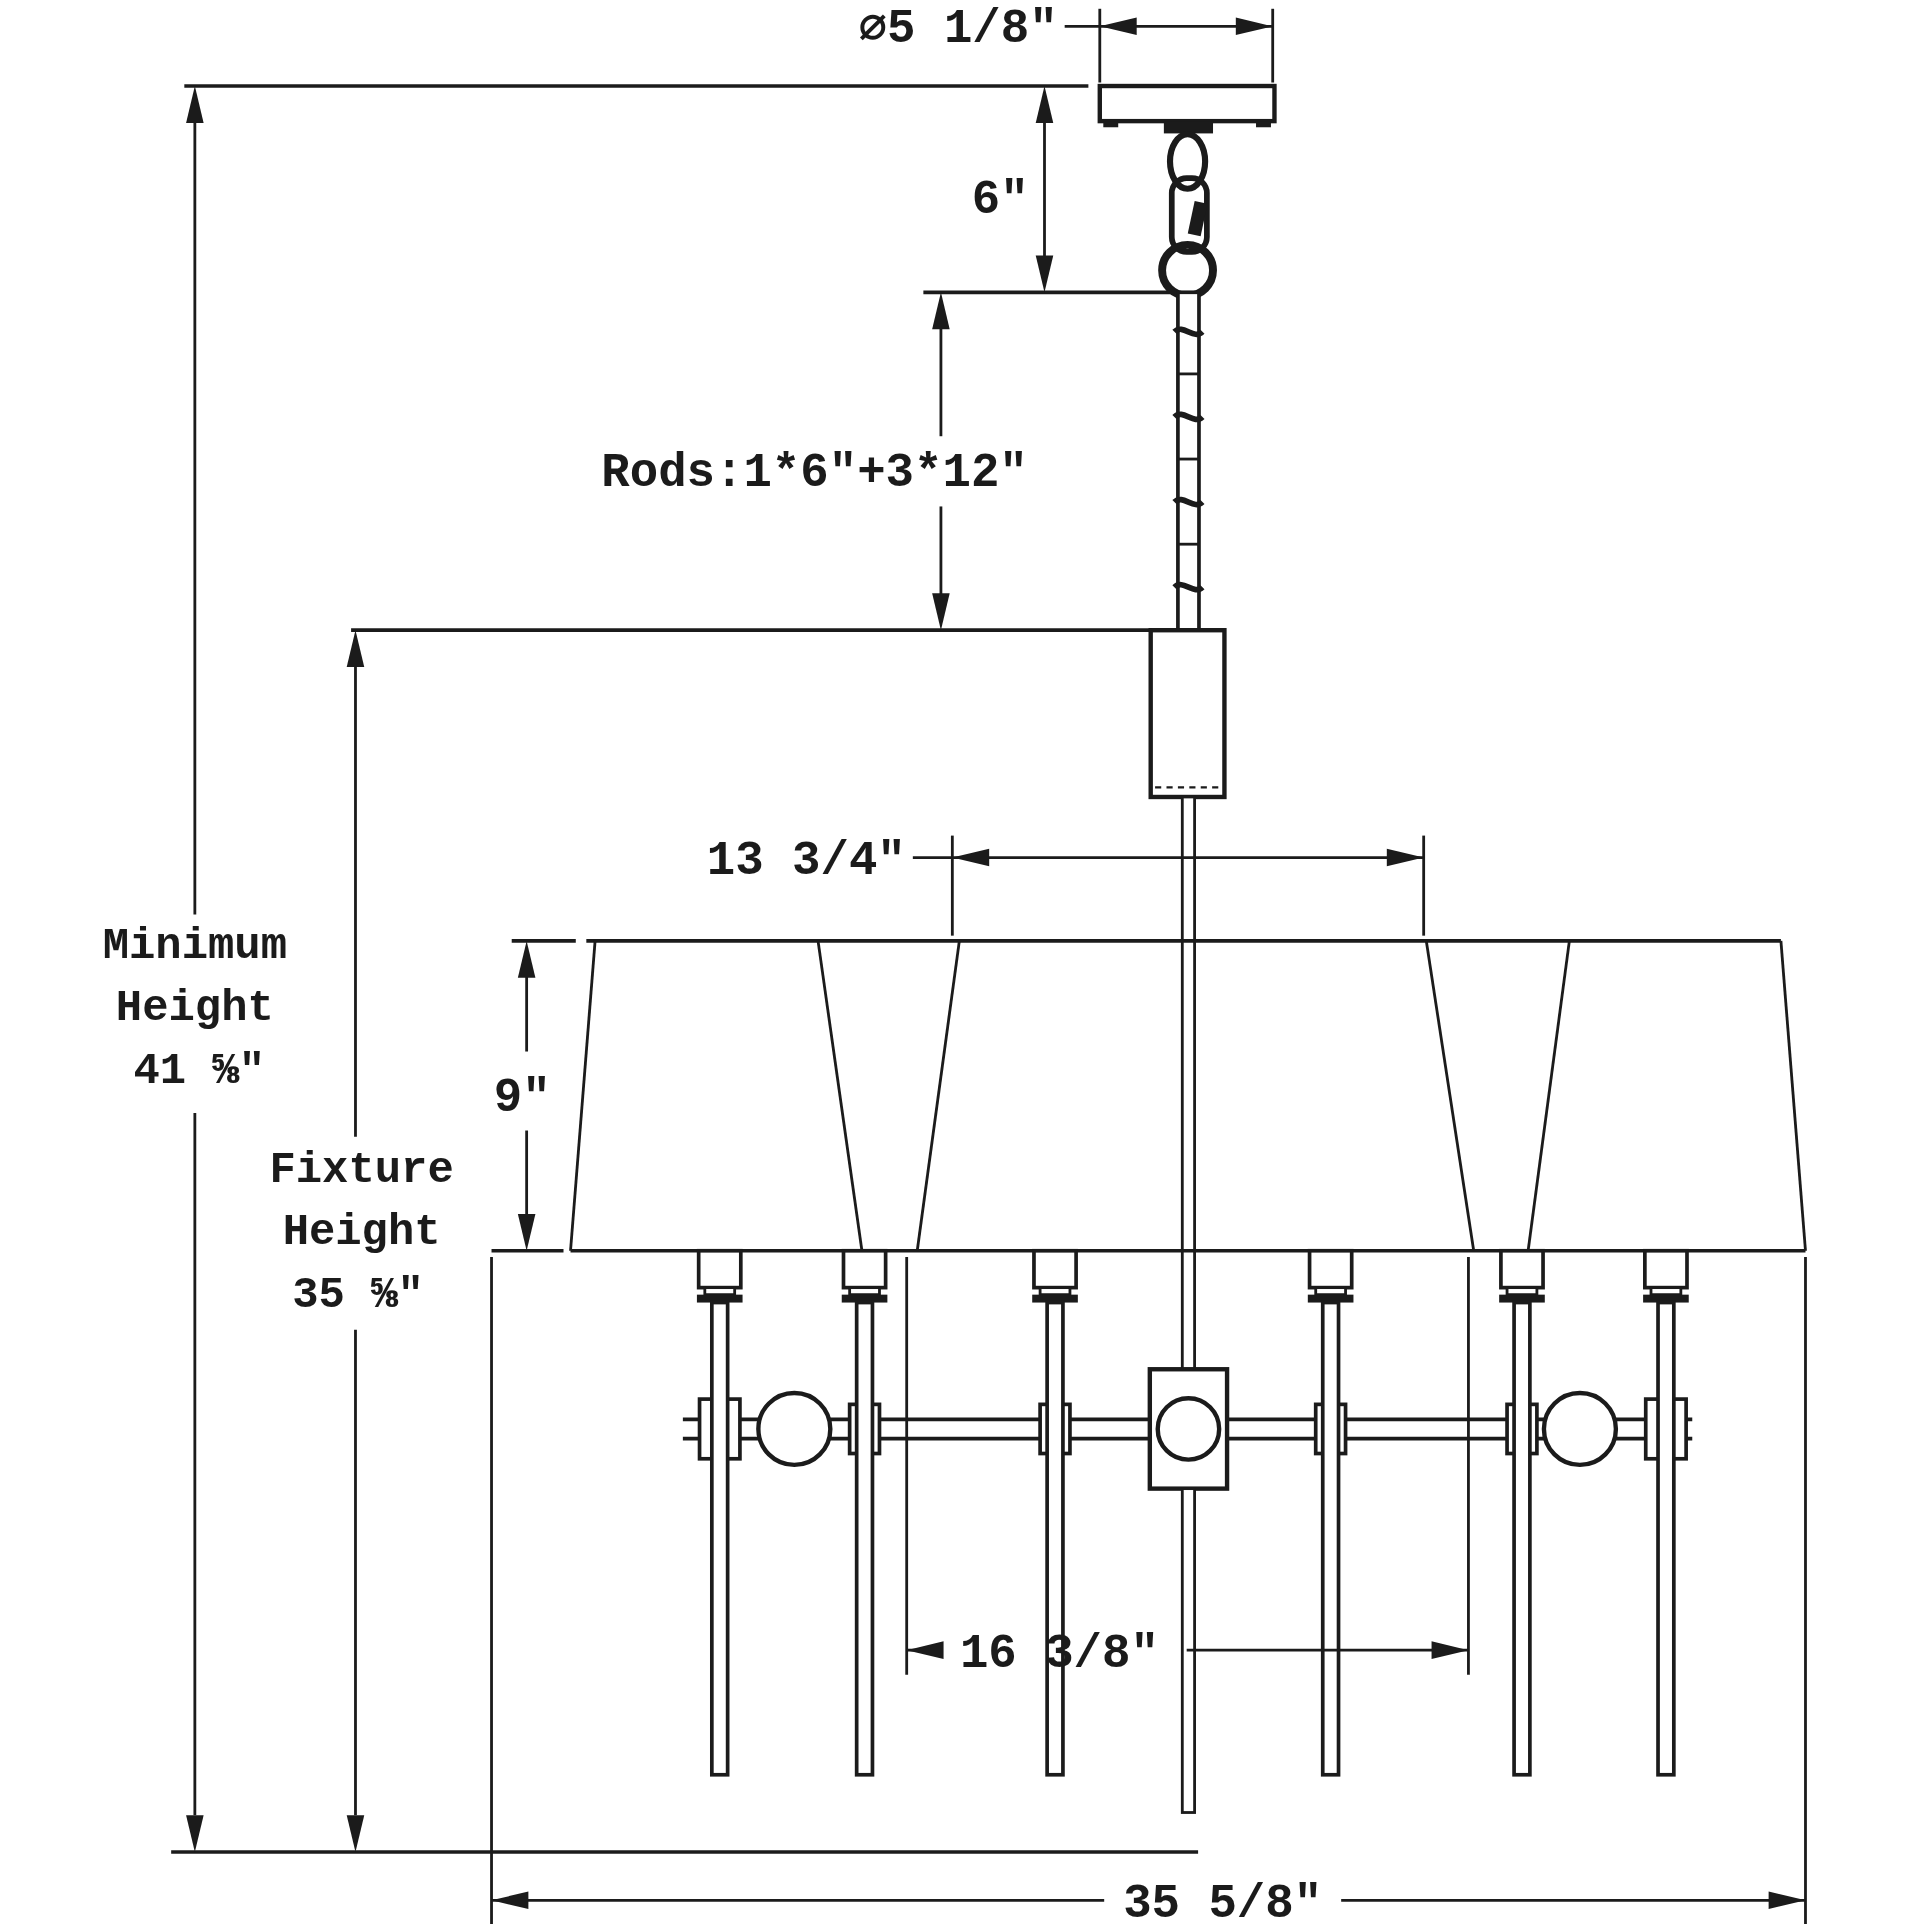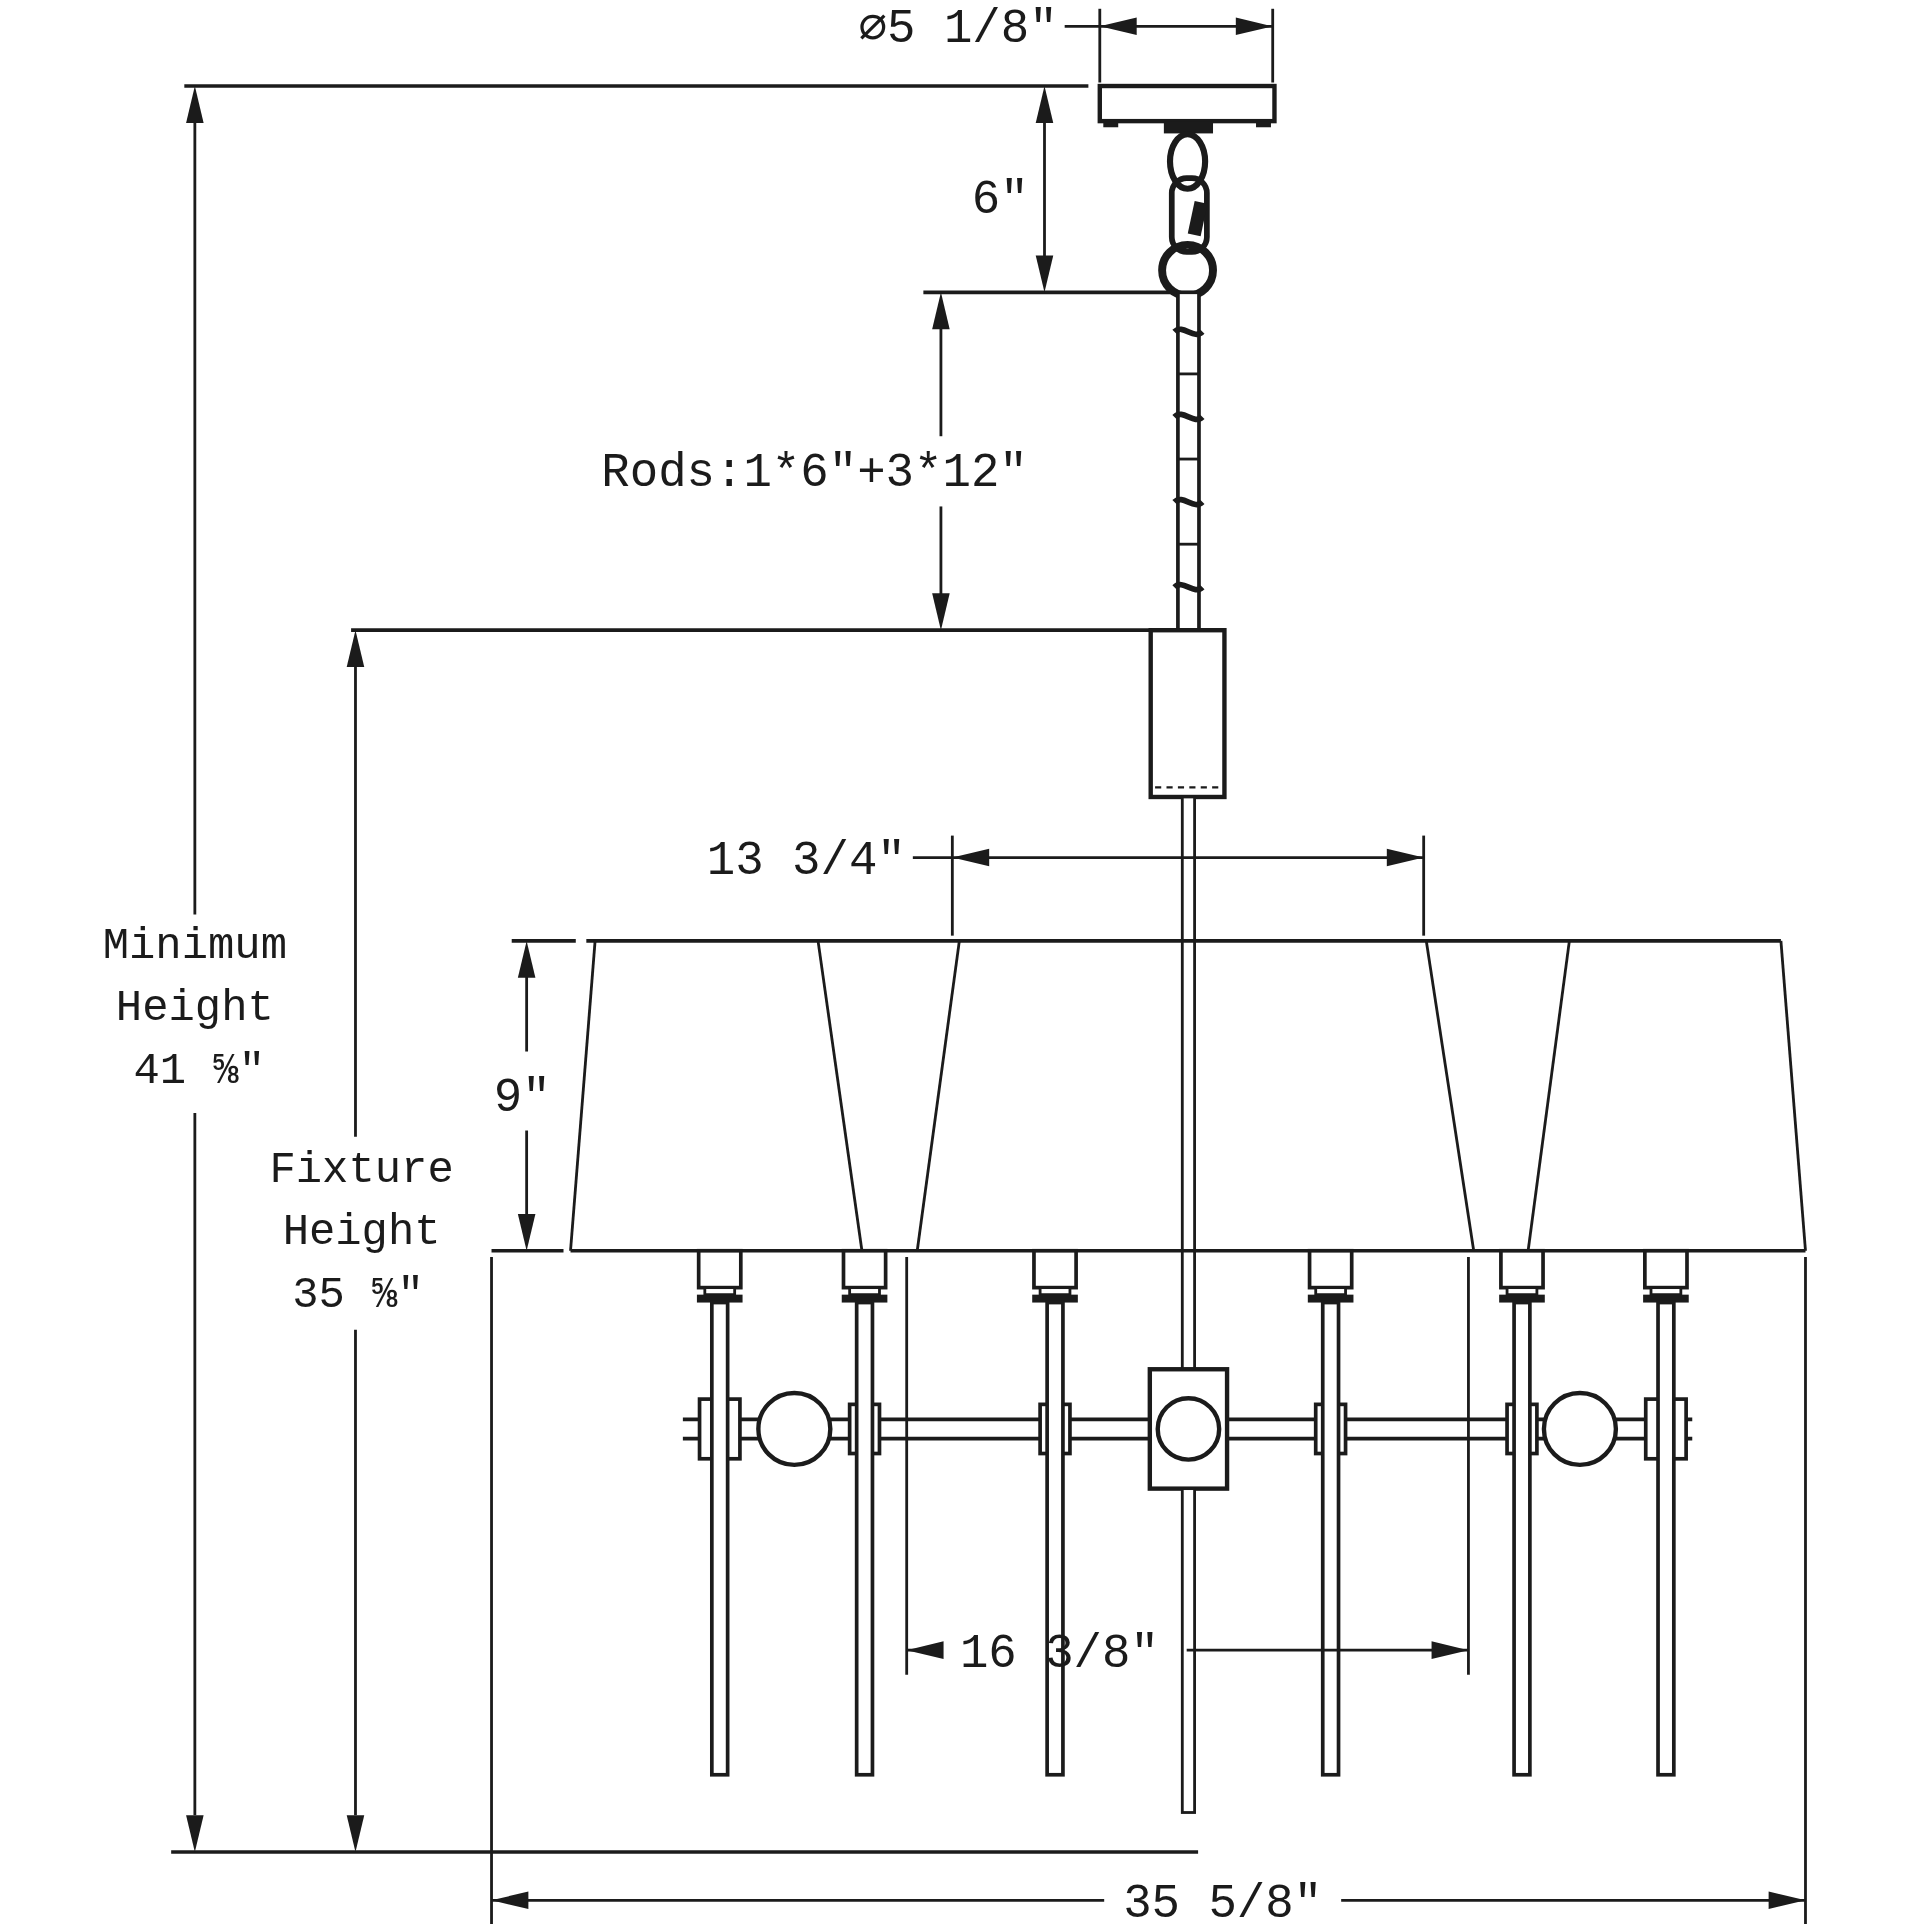--- a/index.html
+++ b/index.html
@@ -1,16 +1,16 @@
 <!DOCTYPE html>
 <html style="font-size:14px"><head>
 <meta charset="utf-8">
 <style>
   html,body{margin:0;padding:0;background:#ffffff;}
-  .canvas{position:relative;width:1931px;height:1931px;background:#ffffff;overflow:hidden;}
+  .canvas{position:relative;width:1931px;height:1931px;background:#ffffff;overflow:hidden;font-weight:bold;}
   svg{display:block;}
   text{font-family:"Liberation Mono","DejaVu Sans Mono",monospace;fill:#1b1b1b;}
   .dim-label{font-size:54px;}
   .dim-label-small{font-size:50px;}
   .ln{stroke:#1b1b1b;fill:none;}
   .thin{stroke-width:3.2;}
   .mid{stroke-width:4.2;}
   .thick{stroke-width:5;}
   .whitefill{fill:#ffffff;stroke:#1b1b1b;}
   .blackfill{fill:#1b1b1b;stroke:none;}

